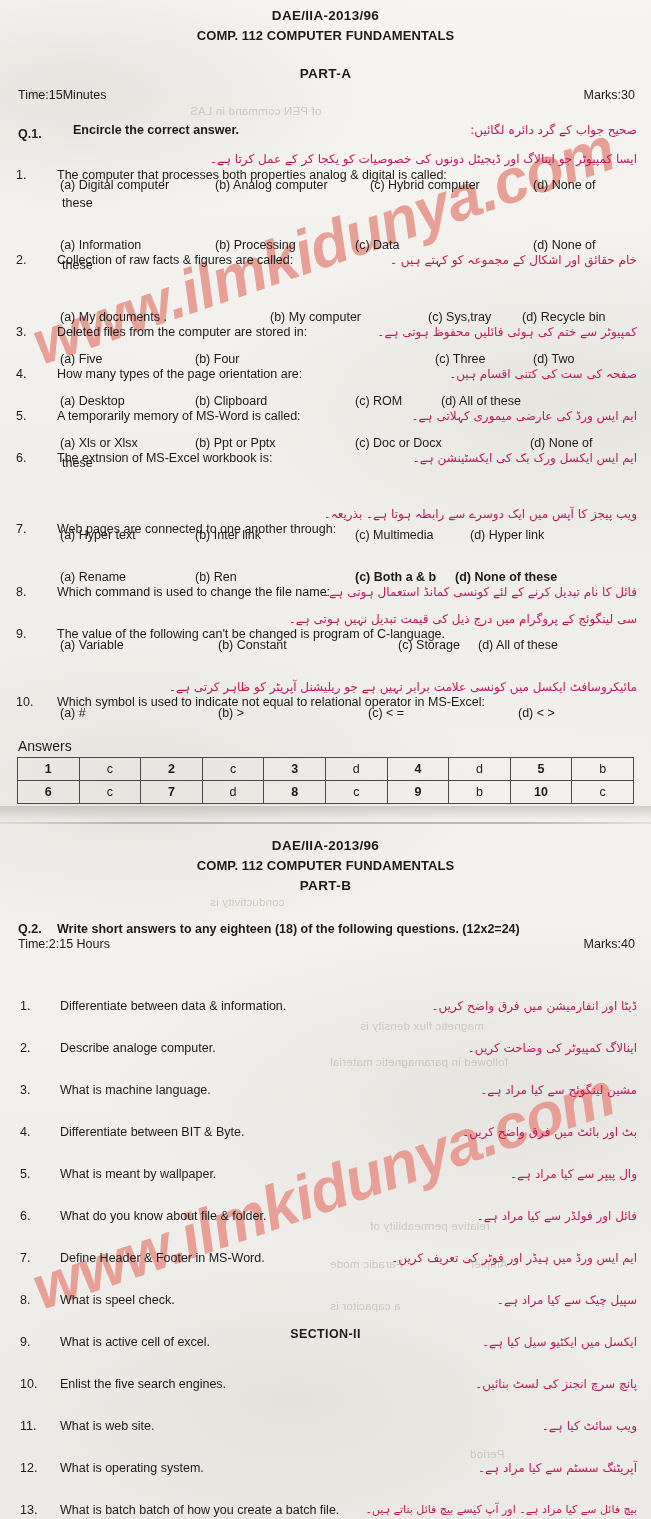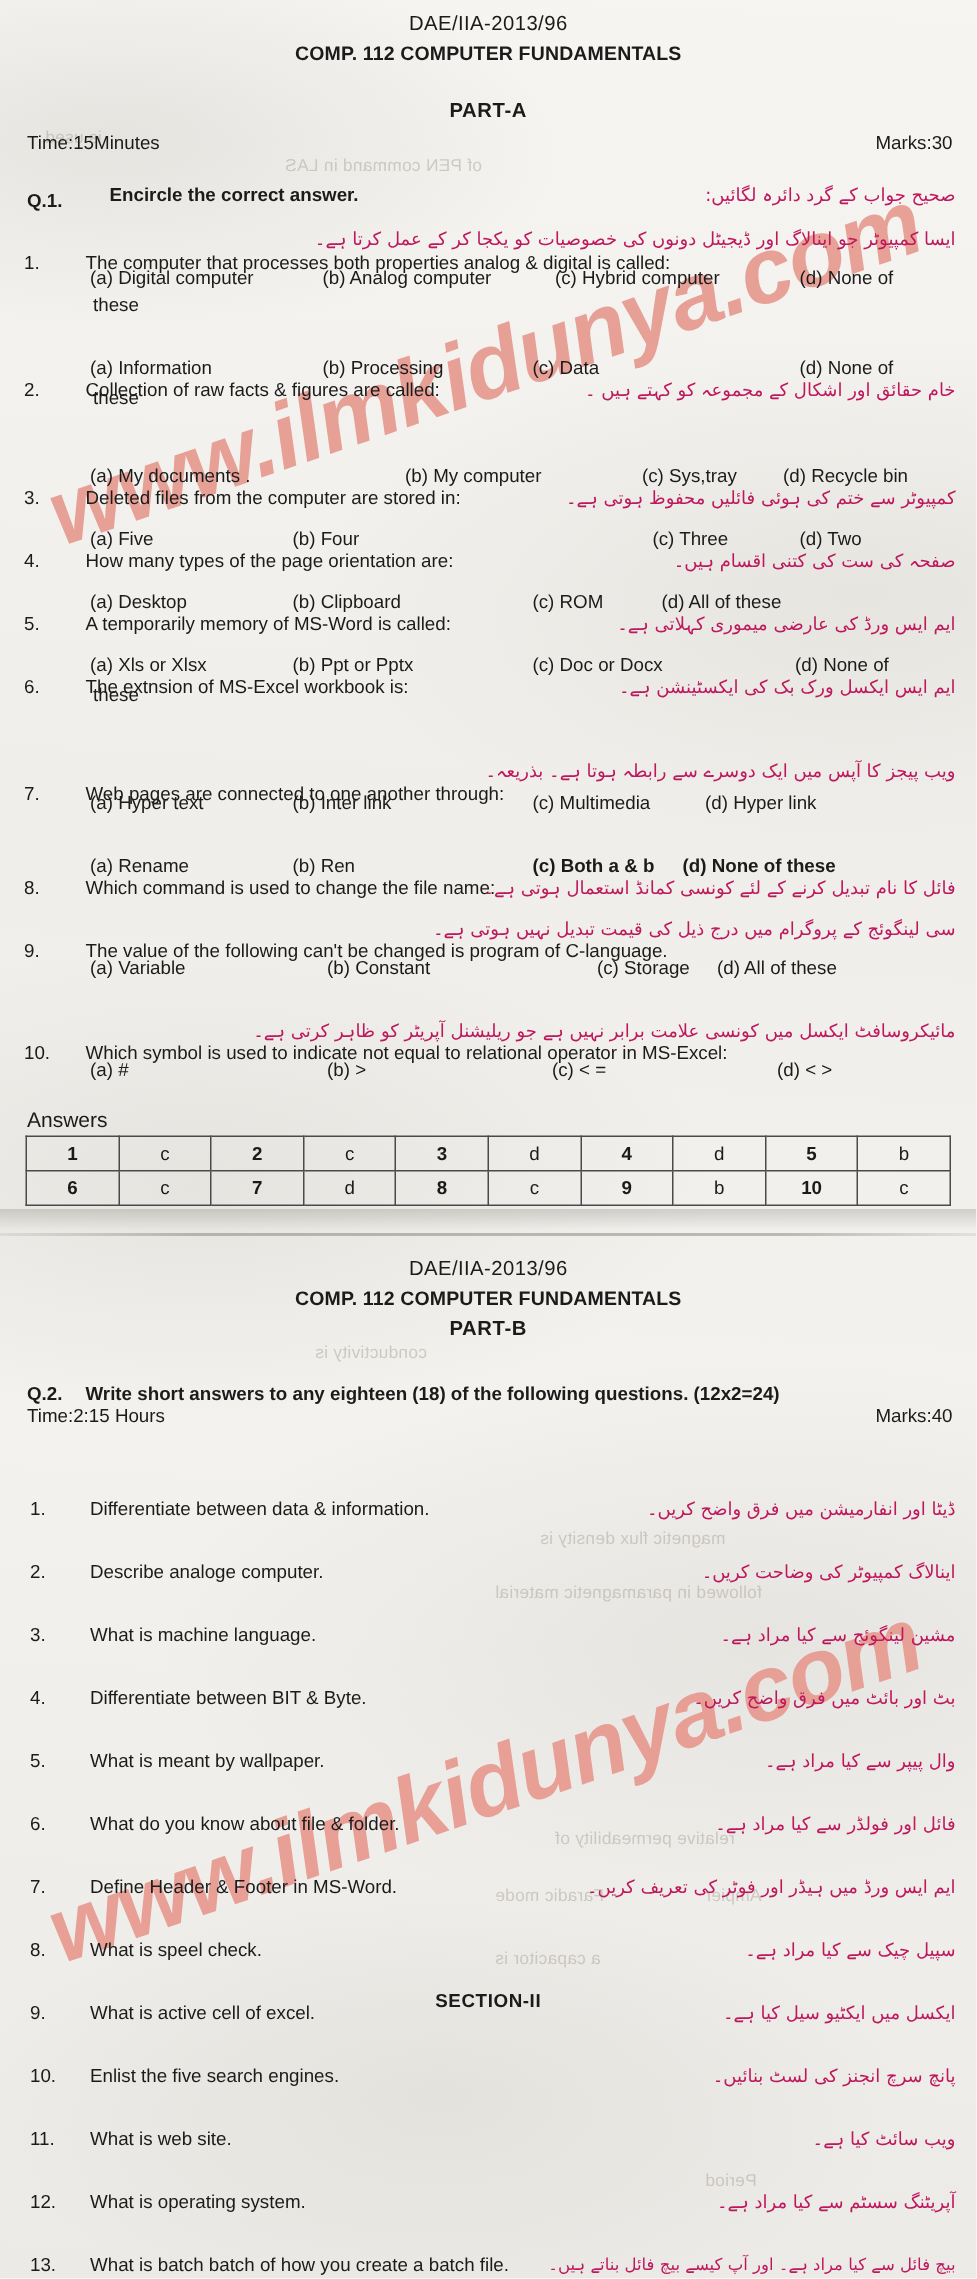--- a/index.html
+++ b/index.html
@@ -71,21 +71,21 @@
   }
   #wm-bottom {
     left: 18px;
     top: 1155px;
     font-size: 62px;
     transform: rotate(-19deg);
   }
   
   .center { text-align: center; }
   .doc-code {
-    font-weight: normal;
+    font-weight: bold;
     font-size: 13.5px;
     letter-spacing: .3px;
   }
   .doc-title {
     font-weight: bold;
     font-size: 13px;
     letter-spacing: .1px;
   }
   .part-label {
     font-weight: bold;

